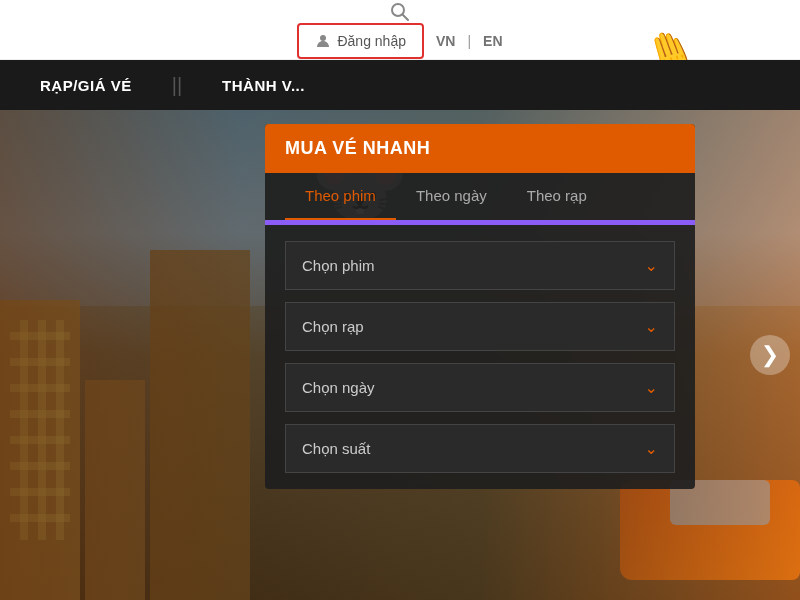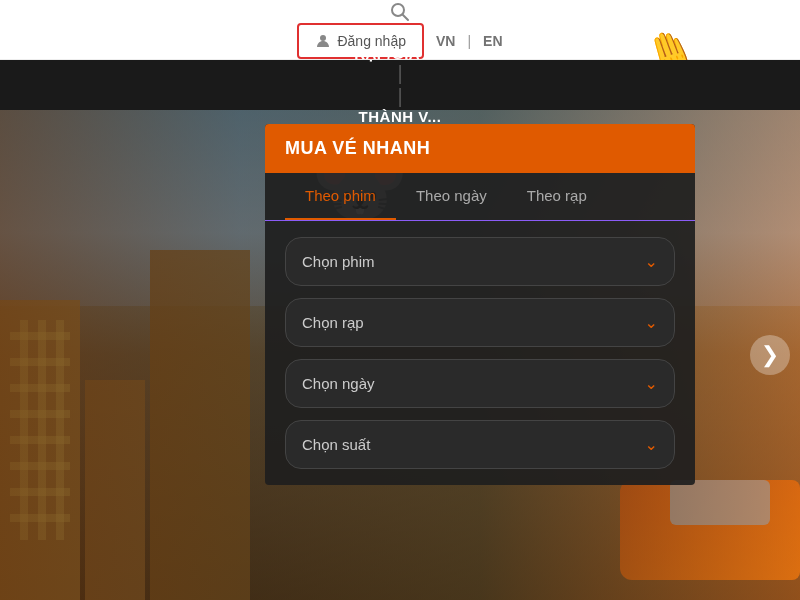--- a/index.html
+++ b/index.html
@@ -70,25 +70,23 @@
       pointer-events: none;
       transform: rotate(-20deg);
     }
 
     
     #navbar {
       background: #1a1a1a;
       height: 50px;
       display: flex;
       align-items: center;
-      justify-content: center;
       gap: 0;
       position: relative;
       z-index: 10;
-      flex-direction: column;
     }
     .nav-item {
       color: #fff;
       font-size: 15px;
       font-weight: bold;
       padding: 0 40px;
       cursor: pointer;
       letter-spacing: 0.5px;
     }
     .nav-divider {
@@ -141,21 +139,21 @@
     #quick-buy-header {
       background: #e05a00;
       padding: 14px 20px;
       color: #fff;
       font-size: 18px;
       font-weight: bold;
       letter-spacing: 0.5px;
     }
     #quick-buy-tabs {
       display: flex;
-      border-bottom: 1px solid #8b5cf6;
+      border-bottom: 5px solid #8b5cf6;
       padding: 0 20px;
       gap: 0;
     }
     .tab-item {
       padding: 14px 20px;
       color: #aaa;
       font-size: 15px;
       cursor: pointer;
       border-bottom: 2px solid transparent;
     }
@@ -165,21 +163,21 @@
     }
     #quick-buy-body {
       padding: 16px 20px;
       display: flex;
       flex-direction: column;
       gap: 12px;
     }
     .dropdown {
       background: #2a2a2a;
       border: 1px solid #444;
-      border-radius: 16px;
+      border-radius: 0;
       padding: 14px 16px;
       display: flex;
       justify-content: space-between;
       align-items: center;
       cursor: pointer;
       color: #ccc;
       font-size: 15px;
     }
     .dropdown-arrow {
       color: #e05a00;

